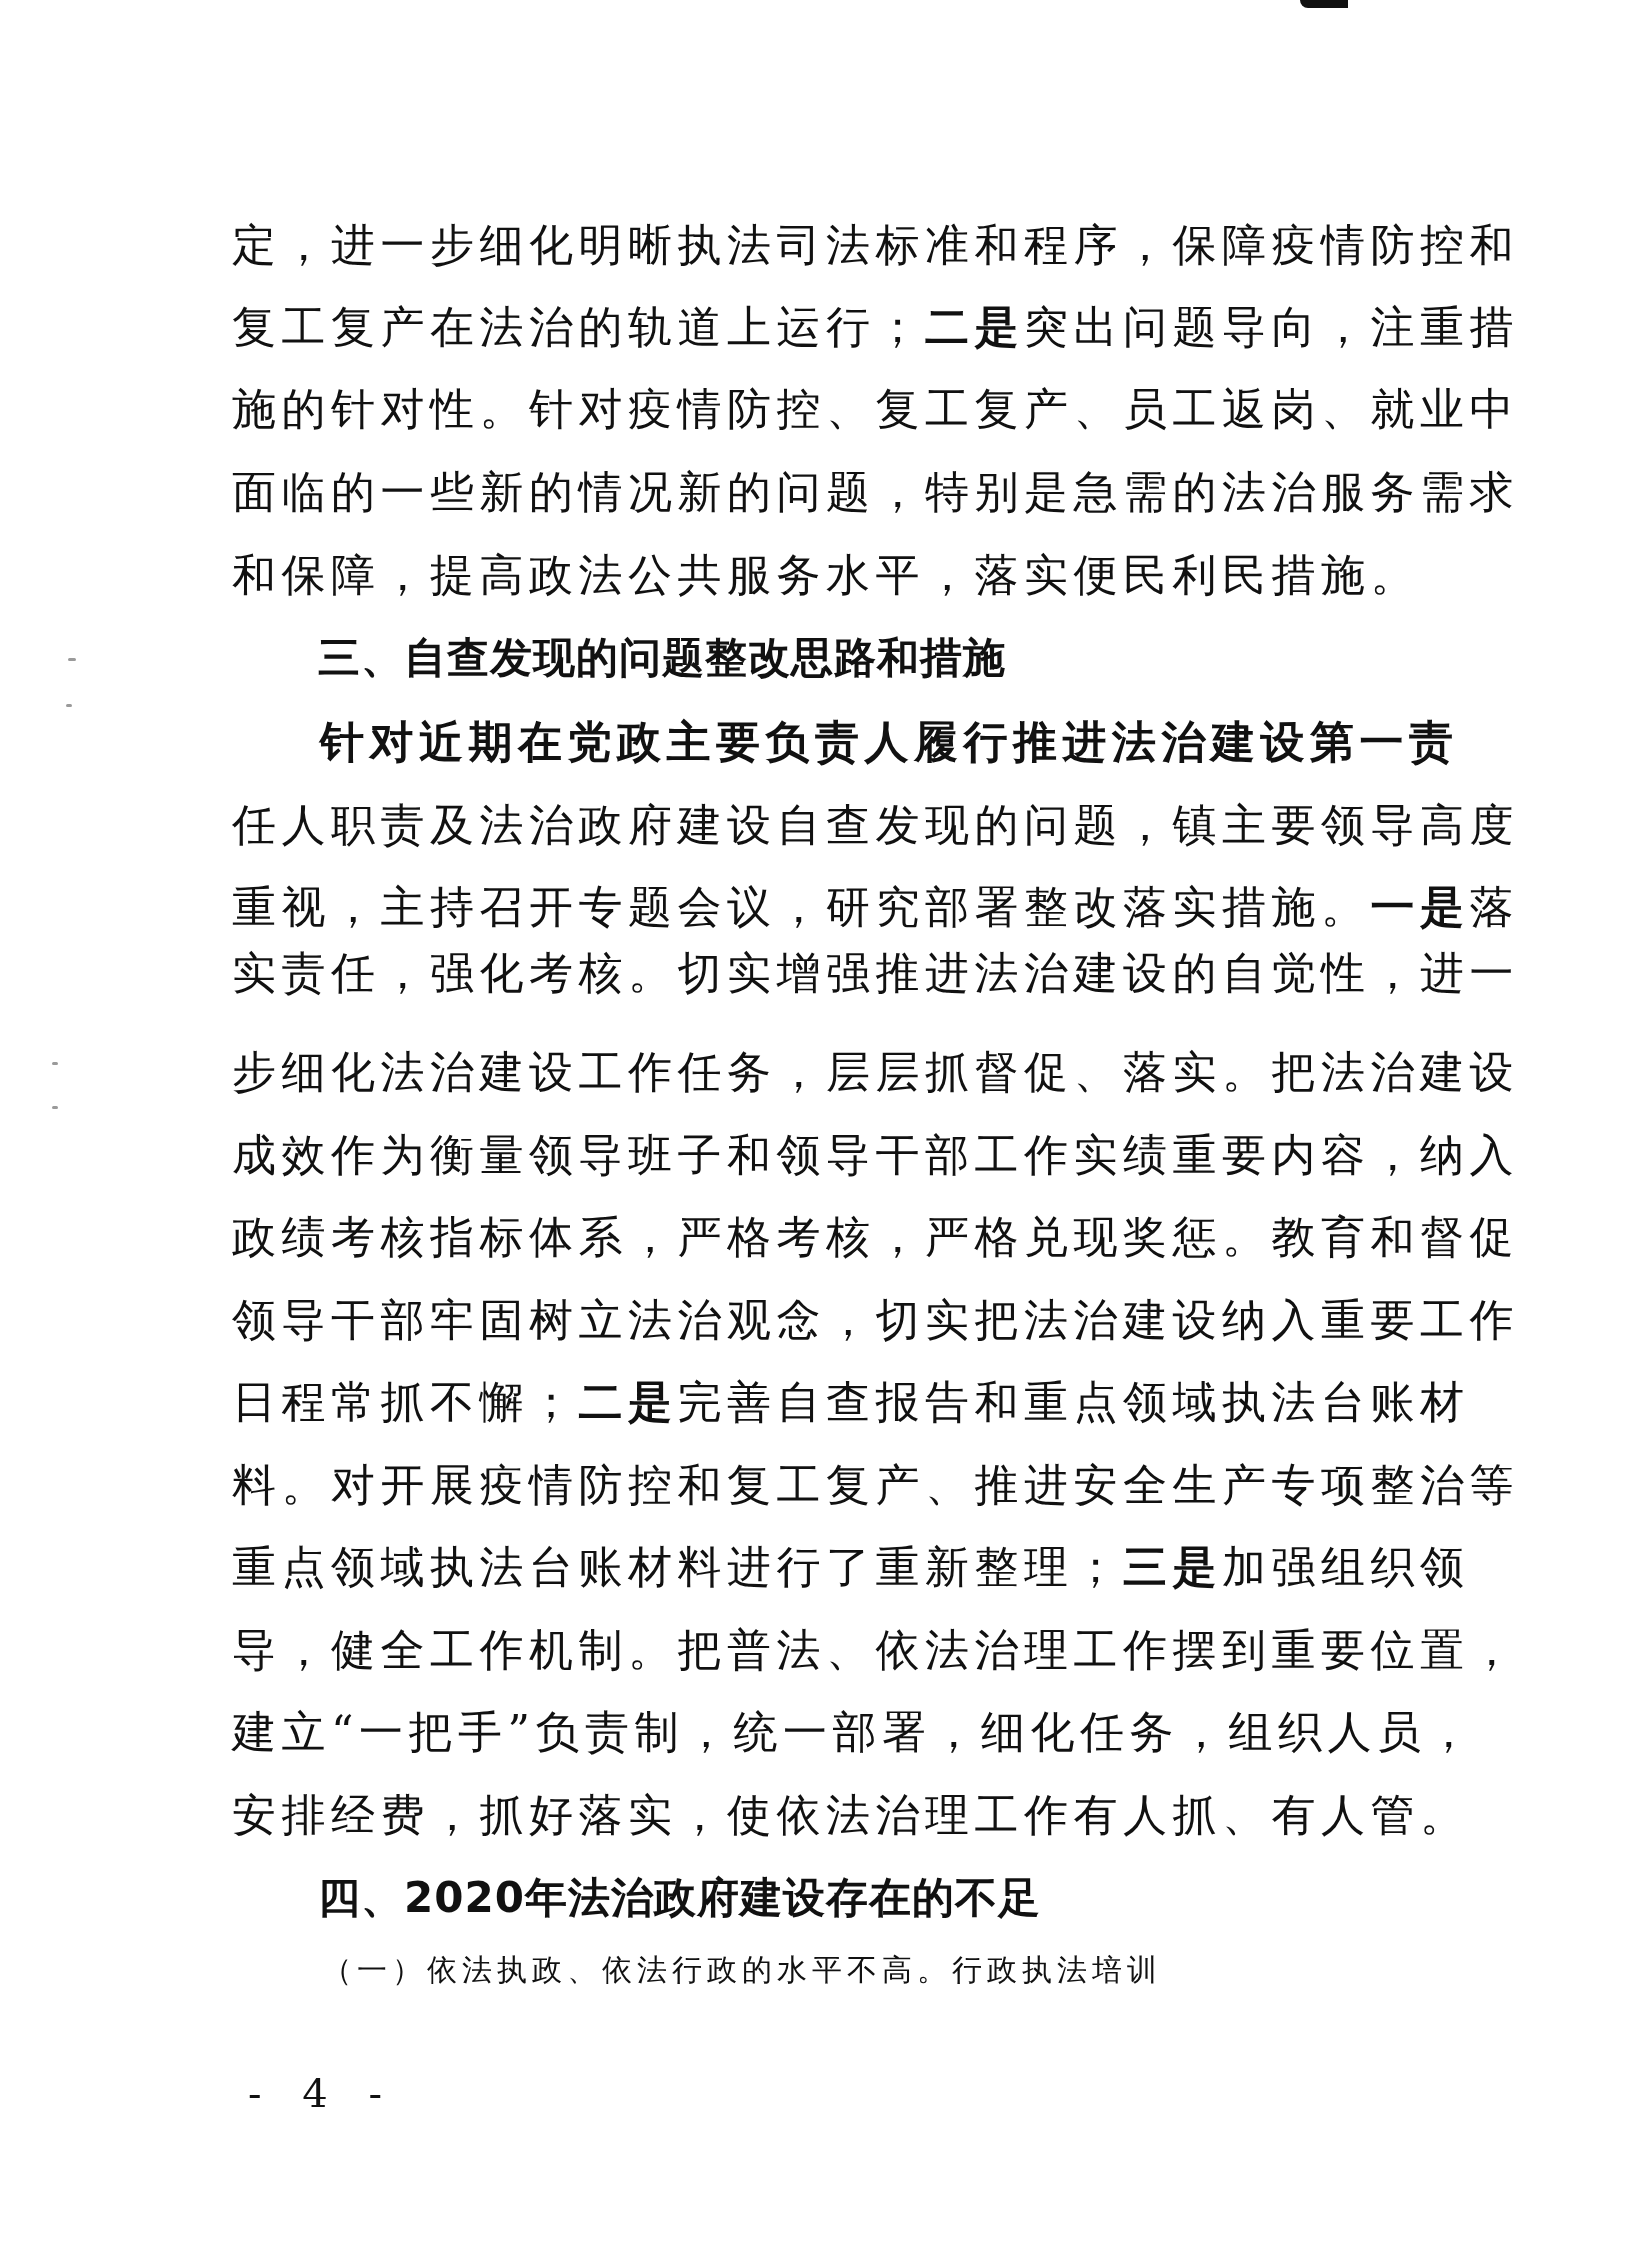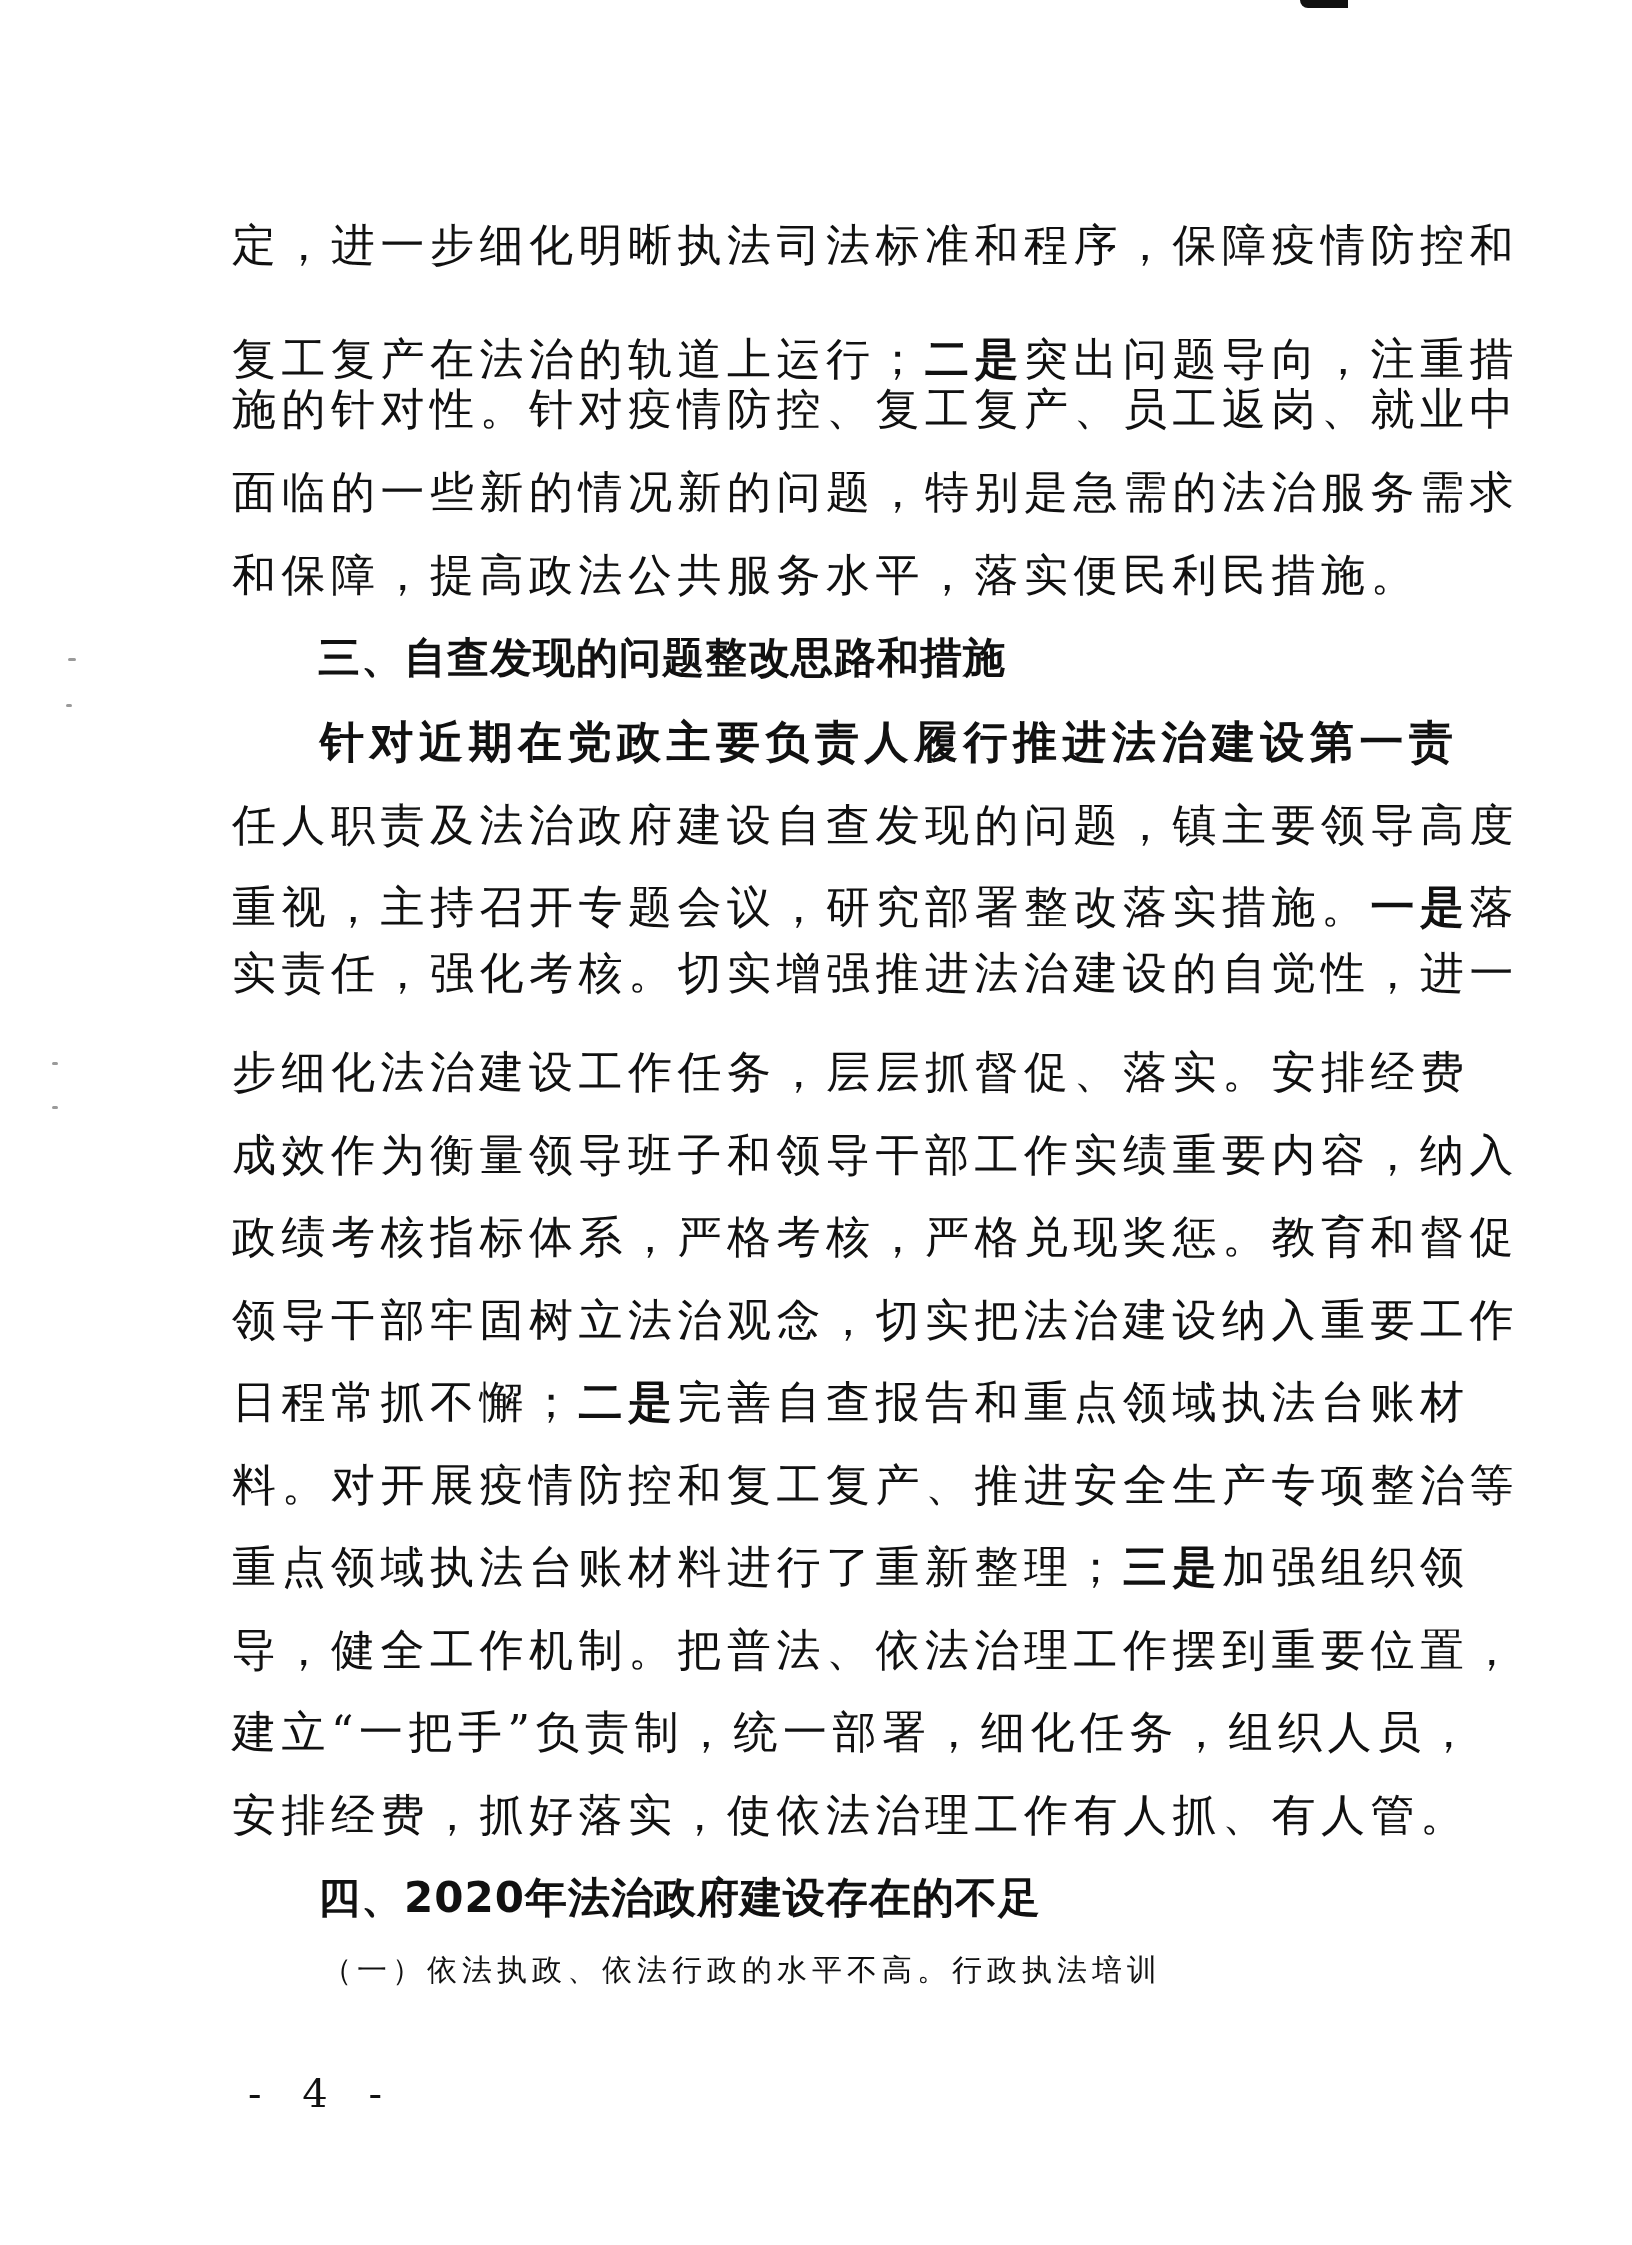--- a/index.html
+++ b/index.html
@@ -41,31 +41,31 @@
 <body>
 
 <div class="page">
   <div class="corner"></div>
   <div class="speck" style="left:68px;top:658px;width:8px;"></div>
   <div class="speck" style="left:66px;top:704px;width:6px;"></div>
   <div class="speck" style="left:52px;top:1062px;width:6px;"></div>
   <div class="speck" style="left:52px;top:1106px;width:6px;"></div>
 
   <div class="line" style="top:215px;">定，进一步细化明晰执法司法标准和程序，保障疫情防控和</div>
-  <div class="line" style="top:297px;margin-top:32px;"><span>复工复产在法治的轨道上运行；</span><b>二是</b><span>突出问题导向，注重措</span></div>
+  <div class="line" style="top:297px;"><span>复工复产在法治的轨道上运行；</span><b>二是</b><span>突出问题导向，注重措</span></div>
   <div class="line" style="top:380px;font-family:Liberation Serif, serif;">施的针对性。针对疫情防控、复工复产、员工返岗、就业中</div>
   <div class="line" style="top:462px;">面临的一些新的情况新的问题，特别是急需的法治服务需求</div>
   <div class="line last" style="top:545px;">和保障，提高政法公共服务水平，落实便民利民措施。</div>
 
   <div class="heading" style="top:628px;">三、自查发现的问题整改思路和措施</div>
   <div class="line indent" style="top:712px;">针对近期在党政主要负责人履行推进法治建设第一责</div>
   <div class="line" style="top:795px;">任人职责及法治政府建设自查发现的问题，镇主要领导高度</div>
   <div class="line" style="top:877px;"><span>重视，主持召开专题会议，研究部署整改落实措施。</span><b>一是</b><span>落</span></div>
   <div class="line" style="top:943px;">实责任，强化考核。切实增强推进法治建设的自觉性，进一</div>
-  <div class="line" style="top:1042px;">步细化法治建设工作任务，层层抓督促、落实。安排经费</div>
+  <div class="line" style="top:1042px;">步细化法治建设工作任务，层层抓督促、落实。把法治建设</div>
   <div class="line" style="top:1125px;">成效作为衡量领导班子和领导干部工作实绩重要内容，纳入</div>
   <div class="line" style="top:1207px;">政绩考核指标体系，严格考核，严格兑现奖惩。教育和督促</div>
   <div class="line" style="top:1290px;">领导干部牢固树立法治观念，切实把法治建设纳入重要工作</div>
   <div class="line" style="top:1372px;"><span>日程常抓不懈；</span><b>二是</b><span>完善自查报告和重点领域执法台账材</span></div>
   <div class="line" style="top:1455px;">料。对开展疫情防控和复工复产、推进安全生产专项整治等</div>
   <div class="line" style="top:1537px;"><span>重点领域执法台账材料进行了重新整理；</span><b>三是</b><span>加强组织领</span></div>
   <div class="line" style="top:1620px;">导，健全工作机制。把普法、依法治理工作摆到重要位置，</div>
   <div class="line" style="top:1702px;">建立“一把手”负责制，统一部署，细化任务，组织人员，</div>
   <div class="line last" style="top:1785px;">安排经费，抓好落实，使依法治理工作有人抓、有人管。</div>
 

